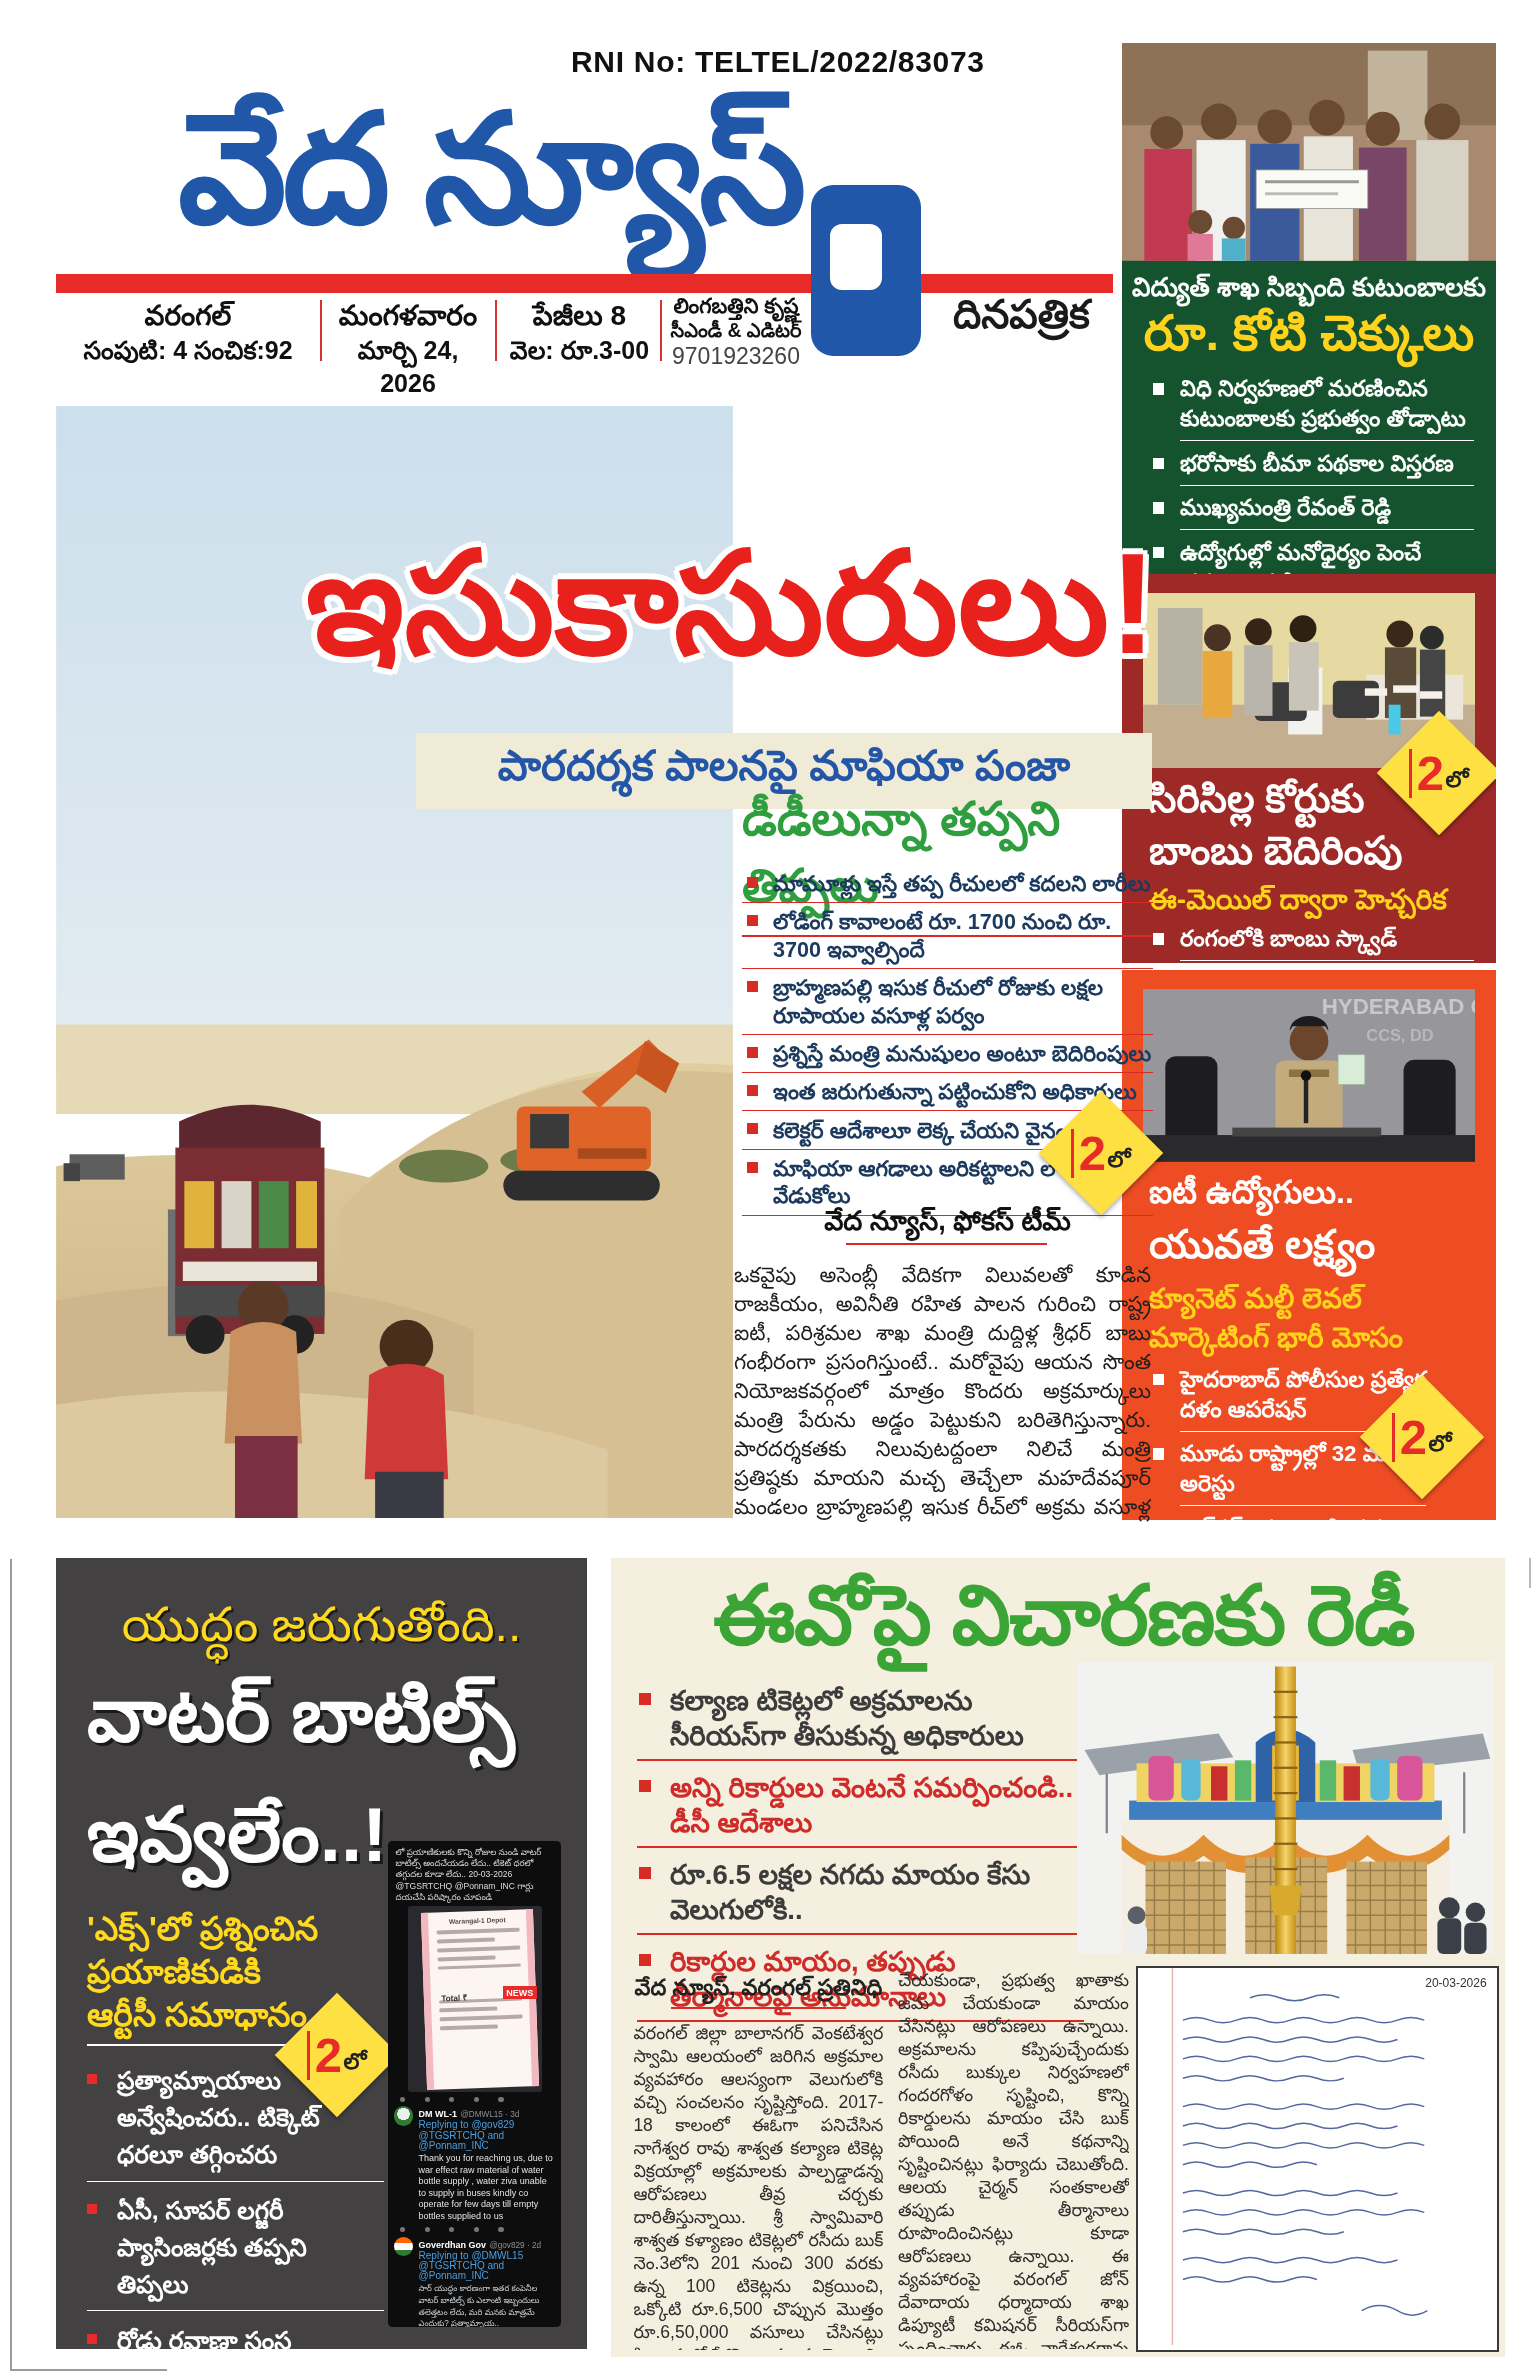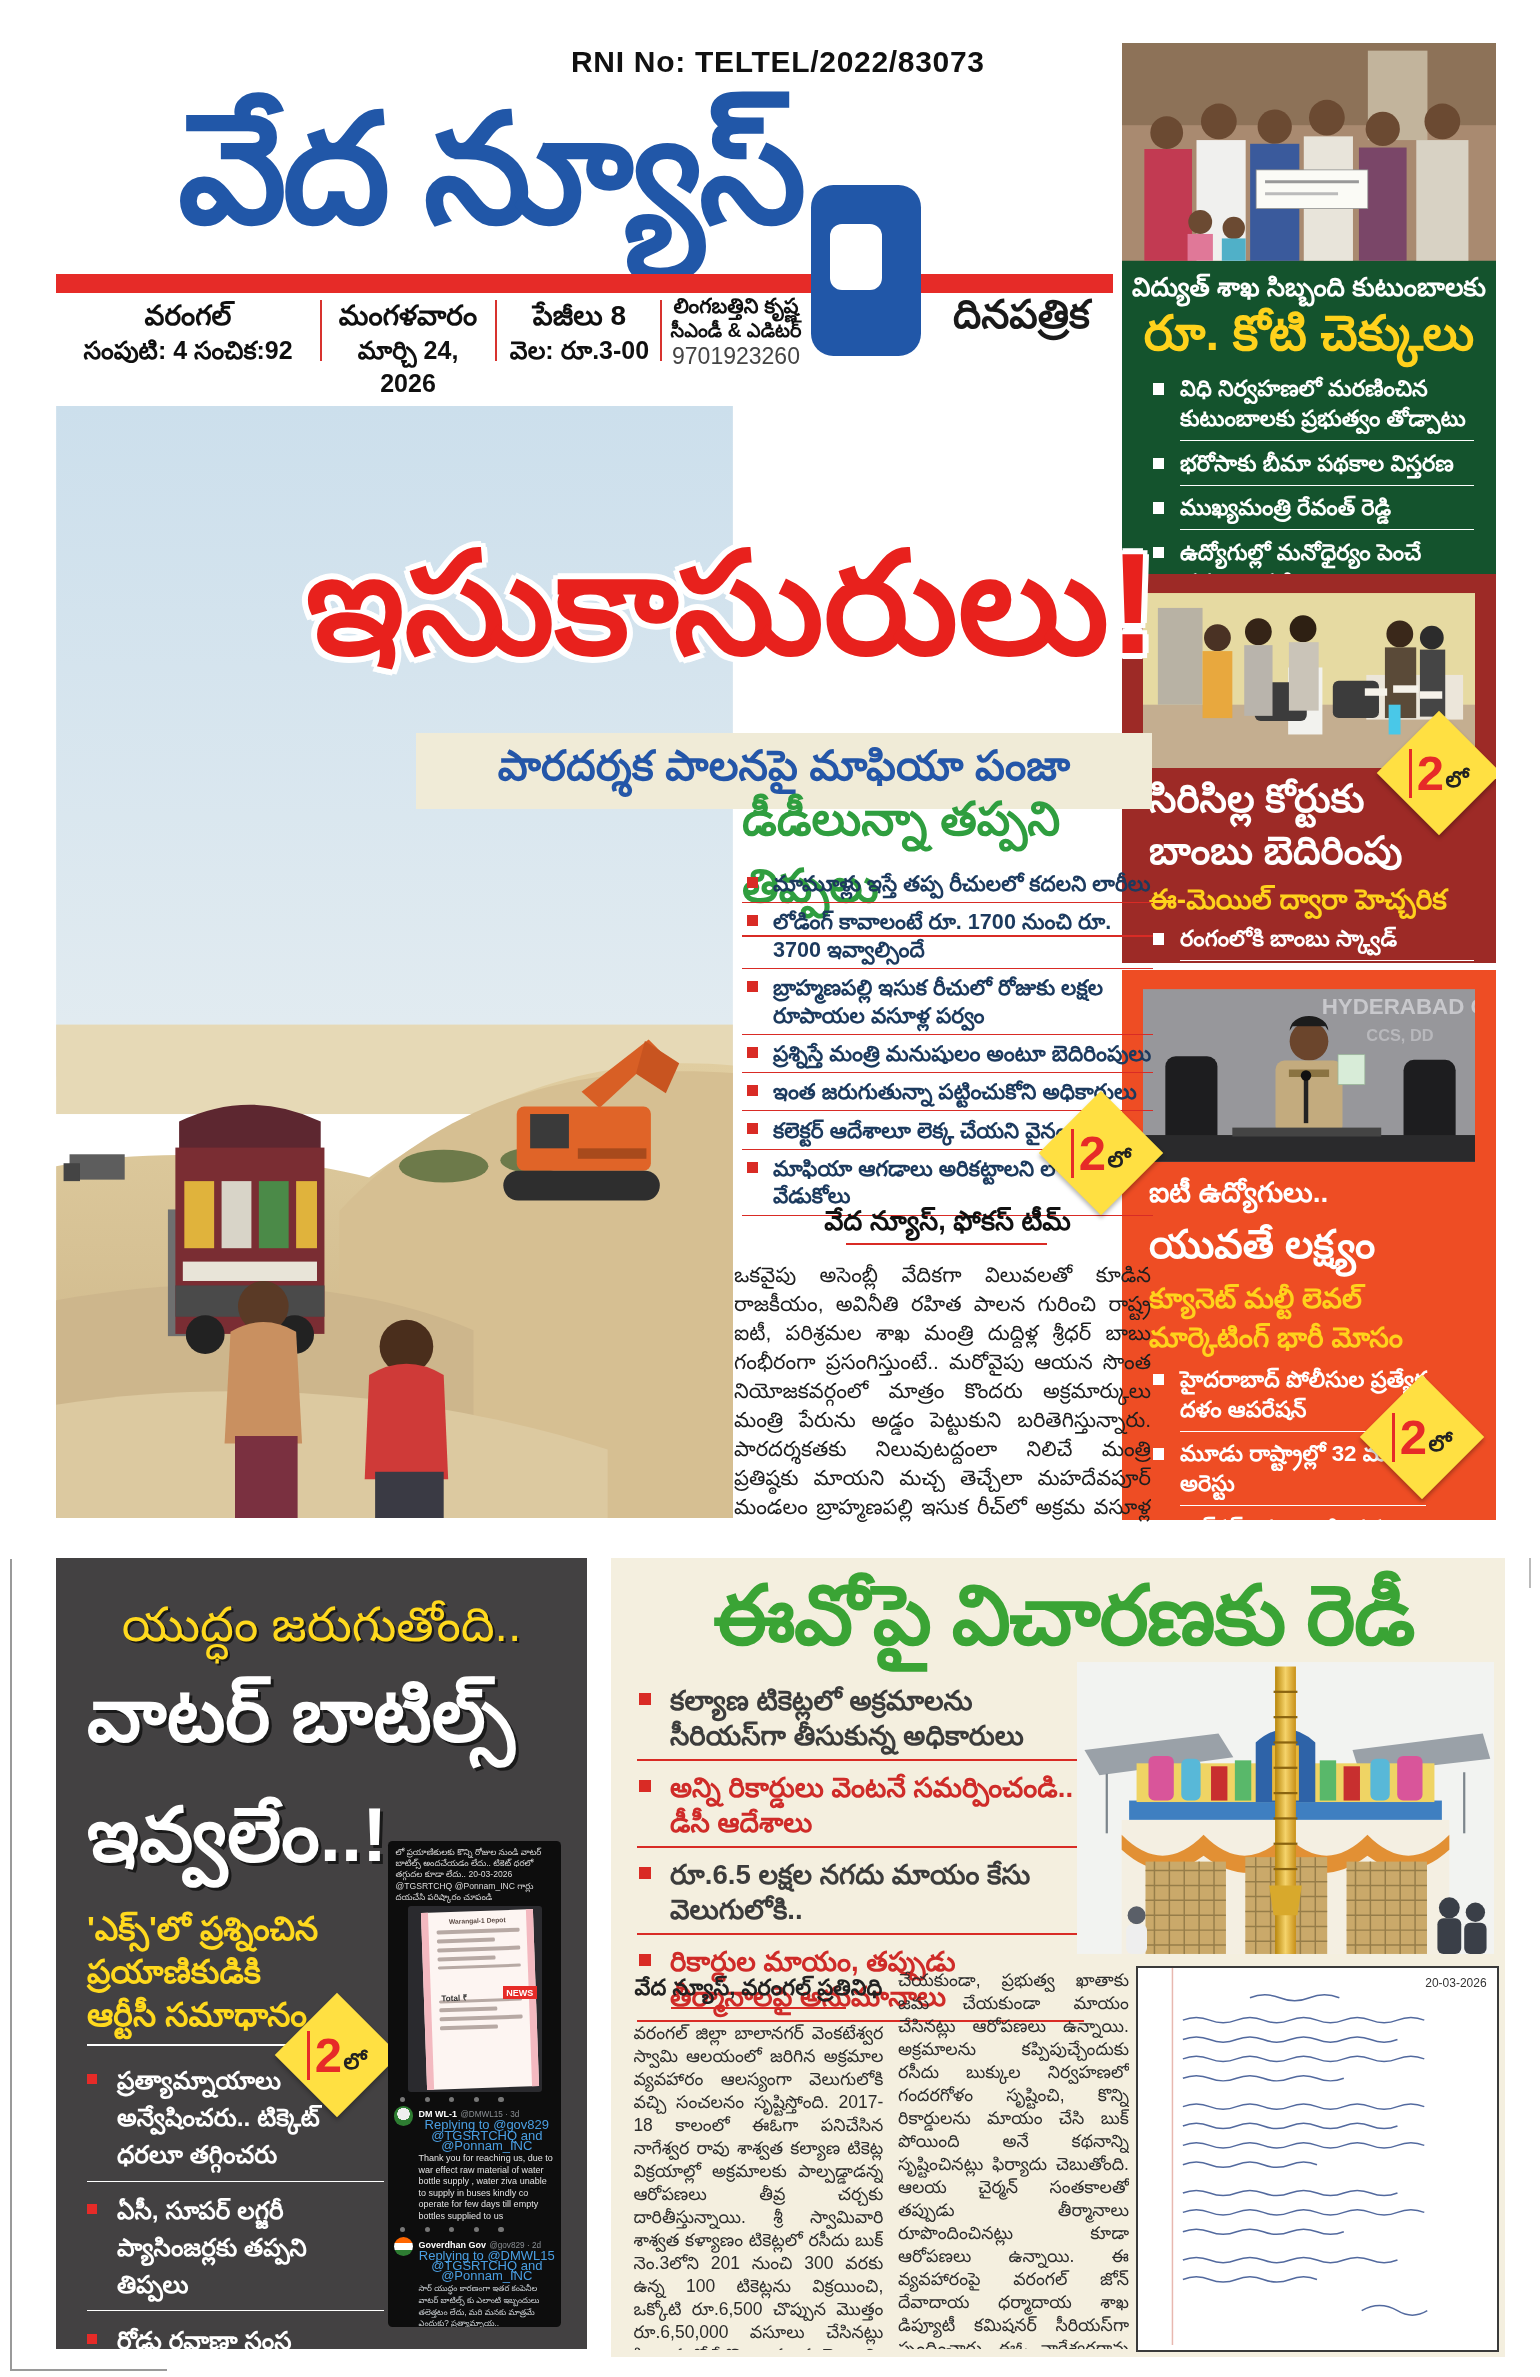--- a/index.html
+++ b/index.html
@@ -100,21 +100,21 @@
            padding:1.5px 3.7px;}
   .tk-total{position:absolute;left:10.4px;top:80px;font-size:8.2px;font-weight:bold;color:#333;}
   .tw-icons{display:flex;gap:19.4px;margin:4.5px 0 4.5px 12px;}
   .tw-icons i{width:5.2px;height:5.2px;border-radius:50%;background:#777;}
   .tw-row{display:flex;margin:3px 6px 0 6px;}
   .tw-av{flex:0 0 19.4px;height:19.4px;border-radius:50%;margin-right:5.2px;}
   .av1{background:radial-gradient(circle at 50% 40%, #eee 0 40%, #2e7d32 41%);}
   .av2{background:linear-gradient(#f60 33%, #fff 33% 66%, #2e7d32 66%);}
   .tw-name{font-size:9px;font-weight:bold;color:#fff;}
   .tw-handle{font-size:8.2px;color:#8a8f94;}
-  .tw-reply{font-size:13px;color:#4a9fe3;line-height:10.4px;text-align:center;}
+  .tw-reply{font-size:10px;color:#4a9fe3;line-height:10.4px;}
   .tw-text{font-size:9px;line-height:11.6px;color:#e4e4e4;margin-top:1.5px;}
   .tw-text.tel{font-size:8.2px;color:#cfd4d8;}
 
   
   .ebox{left:611px;top:1558px;width:894px;height:799px;background:#f4efdf;overflow:hidden;}
   .ehead{position:absolute;left:20px;top:10.4px;width:865px;text-align:center;font-size:83px;font-weight:bold;
          color:#3aa435;letter-spacing:-1.5px;}
   ul.ebul{position:absolute;left:26px;top:125px;width:447px;list-style:none;margin:0;padding:0;}
   ul.ebul li{position:relative;font-size:27.6px;font-weight:bold;line-height:35px;
              border-bottom:2.2px solid #d92b25;padding:0 0 6px 33px;margin-bottom:9px;}
@@ -274,21 +274,21 @@
         <path d="M197,56 a26,20 0 0 1 52,0 l-4,-6 -44,0 z" fill="#1c1c1c"></path>
         <rect x="178" y="96" width="90" height="100" rx="12" fill="#c3ab7e"></rect>
         <rect x="196" y="108" width="54" height="10" fill="#8a7342"></rect>
         <rect x="262" y="88" width="36" height="40" fill="#d8ecd8" stroke="#9ab89a"></rect>
         <rect x="216" y="120" width="6" height="60" fill="#222"></rect>
           <circle cx="219" cy="116" r="7" fill="#111"></circle>
         <rect x="0" y="196" width="446" height="36" fill="#2a2a2c"></rect>
         <rect x="120" y="186" width="200" height="12" fill="#444"></rect>
       </svg>
     </div>
-    <div class="shL" style="font-size:28px;">ఐటీ ఉద్యోగులు..</div>
+    <div class="shL" style="font-size:32px;">ఐటీ ఉద్యోగులు..</div>
     <div class="shL" style="font-size:40px;">యువతే లక్ష్యం</div>
     <div class="ssub" style="margin-top:12px;line-height:39px;">
       <span>క్యూనెట్ మల్టీ లెవల్</span><br>
       <span>మార్కెటింగ్ భారీ మోసం</span>
     </div>
     <ul class="sbul" style="margin-top:7.5px;width:246px;">
       <li>హైదరాబాద్ పోలీసుల ప్రత్యేక దళం ఆపరేషన్</li>
       <li>మూడు రాష్ట్రాల్లో 32 మంది అరెస్టు</li>
       <li style="border-bottom-width:1.5px;">నెట్‌వర్క్ గుట్టు బహిర్గతం</li>
     </ul>

